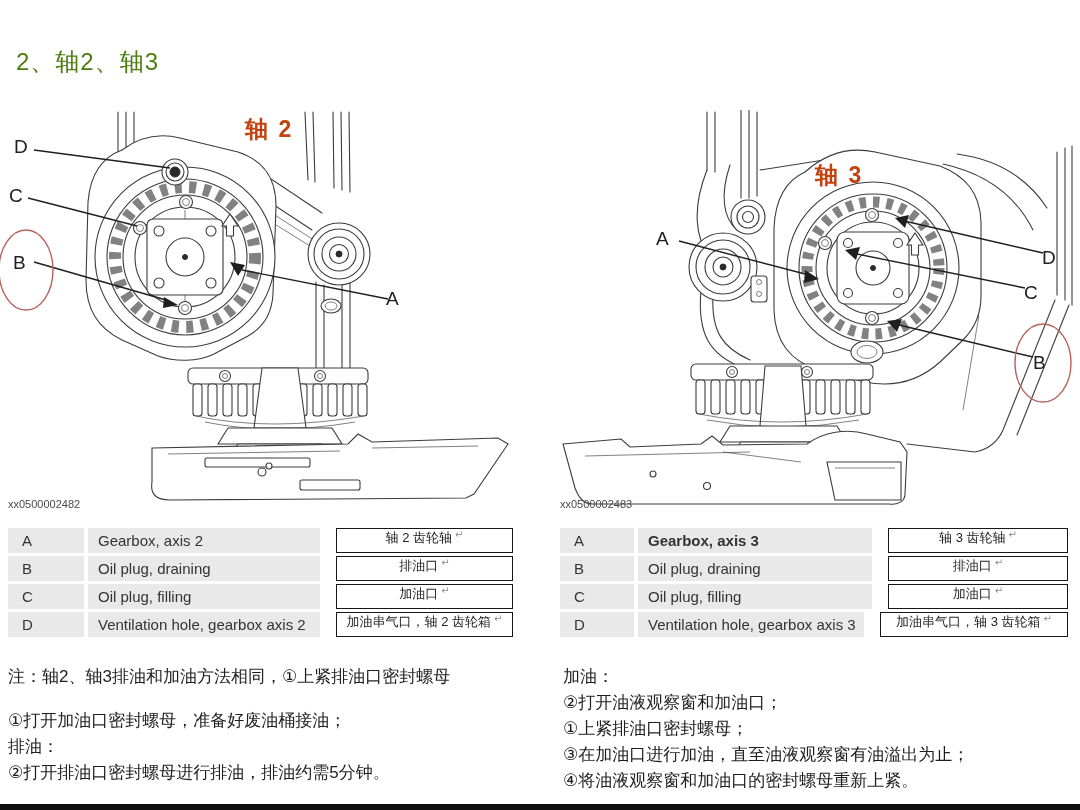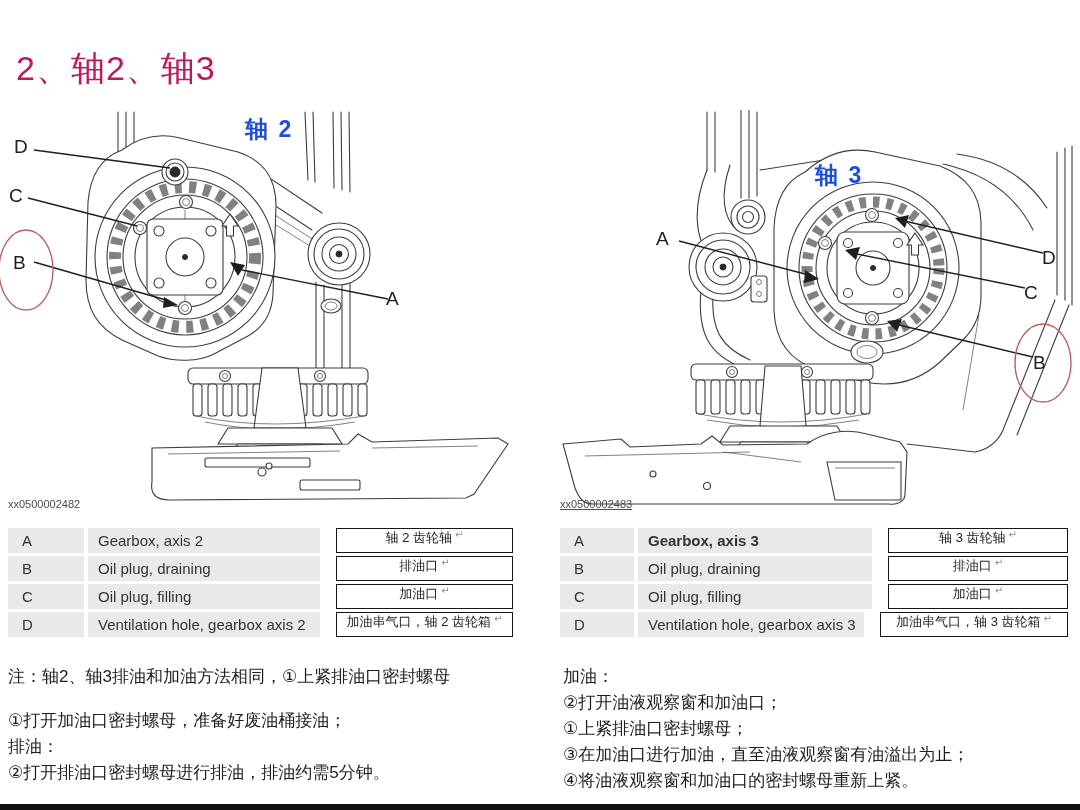--- a/index.html
+++ b/index.html
@@ -1,22 +1,22 @@
 <!DOCTYPE html>
 <html><head>
 <meta charset="utf-8">
 <style>
   html,body{margin:0;padding:0;}
   body{
     width:1080px;height:810px;position:relative;background:#fff;overflow:hidden;
     font-family:"Liberation Sans","DejaVu Sans",sans-serif;color:#222;
   }
   .abs{position:absolute;}
-  .page-title{left:16px;top:46px;font-size:34px;color:#be185d;letter-spacing:1px;}
-  .axis-red{font-size:23px;font-weight:bold;color:#1d4ed8;letter-spacing:2px;}
+  .page-title{left:16px;top:46px;font-size:24px;color:#4d7c0f;letter-spacing:1px;}
+  .axis-red{font-size:23px;font-weight:bold;color:#c2410c;letter-spacing:2px;}
   .callout{font-size:19px;color:#202020;}
   .caption{font-size:11px;color:#4a4a4a;}
   .figure-svg{position:absolute;top:110px;}
   
   .ptable{position:absolute;top:528px;display:flex;flex-direction:column;}
   .ptable .trow{display:flex;height:25px;margin-bottom:3px;align-items:stretch;}
   .cell-key{width:76px;background:#e9e9e9;display:flex;align-items:center;padding-left:14px;
             font-size:15px;color:#333;box-sizing:border-box;margin-right:4px;}
   .cell-desc{width:232px;background:#e9e9e9;display:flex;align-items:center;padding-left:10px;
              font-size:15px;color:#333;box-sizing:border-box;margin-right:16px;}
@@ -299,21 +299,21 @@
     <polygon class="ah" points="332,211 347,209 342,222"></polygon>
   </g>
   <ellipse class="redellipse" cx="488" cy="253" rx="28" ry="39"></ellipse>
 </svg>
 
 <div class="abs axis-red" style="left:815px;top:160px;">轴 3</div>
 <div class="abs callout" style="left:656px;top:228px;">A</div>
 <div class="abs callout" style="left:1042px;top:247px;">D</div>
 <div class="abs callout" style="left:1024px;top:282px;">C</div>
 <div class="abs callout" style="left:1033px;top:352px;">B</div>
-<div class="abs caption" style="left:560px;top:498px;text-decoration:underline;">xx0500002483</div>
+<div class="abs caption" style="left:560px;top:498px;">xx0500002483</div>
 
 <div class="ptable" style="left:8px;width:505px;">
   <div class="trow">
     <div class="cell-key">
         <span>A</span>
       </div>
     <div class="cell-desc">
         <span>Gearbox, axis 2</span>
       </div>
     <div class="cell-cn">

